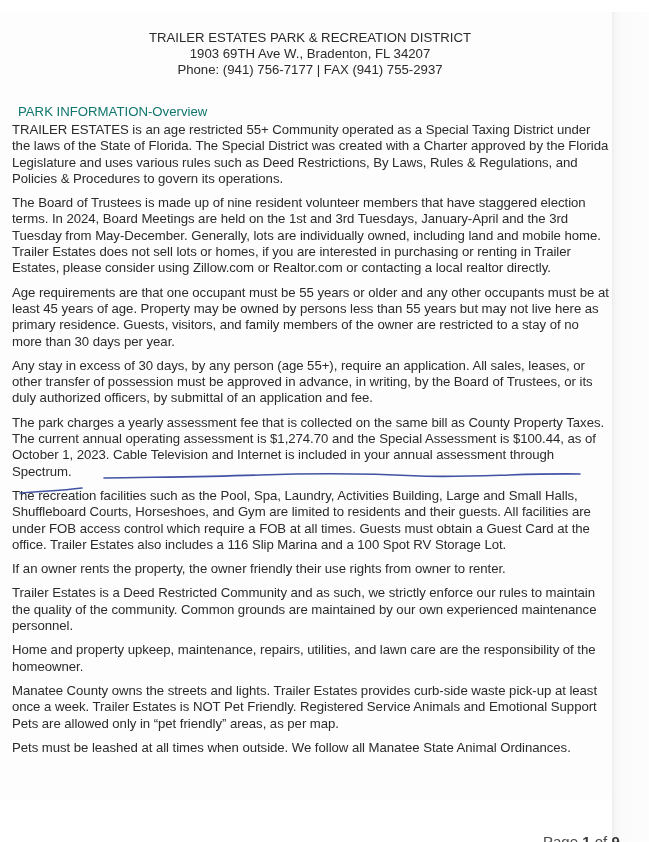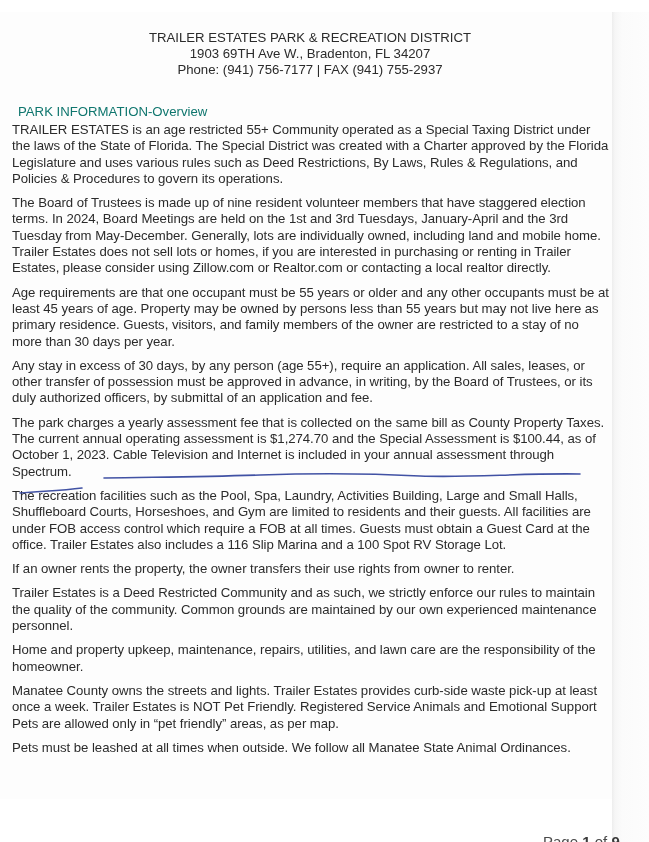--- a/index.html
+++ b/index.html
@@ -92,21 +92,21 @@
 
   <div class="section-title">PARK INFORMATION-Overview</div>
 
   <div class="body">
     <p>TRAILER ESTATES is an age restricted 55+ Community operated as a Special Taxing District under the laws of the State of Florida.  The Special District was created with a Charter approved by the Florida Legislature and uses various rules such as Deed Restrictions, By Laws, Rules &amp; Regulations, and Policies &amp; Procedures to govern its operations.</p>
     <p>The Board of Trustees is made up of nine resident volunteer members that have staggered election terms.  In 2024, Board Meetings are held on the 1st and 3rd Tuesdays, January-April and the 3rd Tuesday from May-December.  Generally, lots are individually owned, including land and mobile home. Trailer Estates does not sell lots or homes, if you are interested in purchasing or renting in Trailer Estates, please consider using Zillow.com or Realtor.com or contacting a local realtor directly.</p>
     <p>Age requirements are that one occupant must be 55 years or older and any other occupants must be at least 45 years of age.  Property may be owned by persons less than 55 years but may not live here as primary residence.  Guests, visitors, and family members of the owner are restricted to a stay of no more than 30 days per year.</p>
     <p>Any stay in excess of 30 days, by any person (age 55+), require an application.  All sales, leases, or other transfer of possession must be approved in advance, in writing, by the Board of Trustees, or its duly authorized officers, by submittal of an application and fee.</p>
     <p>The park charges a yearly assessment fee that is collected on the same bill as County Property Taxes. The current annual operating assessment is $1,274.70 and the Special Assessment is $100.44, as of October 1, 2023.  Cable Television and Internet is included in your annual assessment through Spectrum.</p>
     <p>The recreation facilities such as the Pool, Spa, Laundry, Activities Building, Large and Small Halls, Shuffleboard Courts, Horseshoes, and Gym are limited to residents and their guests.  All facilities are under FOB access control which require a FOB at all times.  Guests must obtain a Guest Card at the office. Trailer Estates also includes a 116 Slip Marina and a 100 Spot RV Storage Lot.</p>
-    <p>If an owner rents the property, the owner transfers their use rights from owner to renter.</p>
+    <p>If an owner rents the property, the owner friendly their use rights from owner to renter.</p>
     <p>Trailer Estates is a Deed Restricted Community and as such, we strictly enforce our rules to maintain the quality of the community.  Common grounds are maintained by our own experienced maintenance personnel.</p>
     <p>Home and property upkeep, maintenance, repairs, utilities, and lawn care are the responsibility of the homeowner.</p>
     <p>Manatee County owns the streets and lights.  Trailer Estates provides curb-side waste pick-up at least once a week.  Trailer Estates is NOT Pet Friendly.  Registered Service Animals and Emotional Support Pets are allowed only in “pet friendly” areas, as per map.</p>
     <p>Pets must be leashed at all times when outside.  We follow all Manatee State Animal Ordinances.</p>
   </div>
 
   <svg class="ink" viewBox="0 0 649 842" xmlns="http://www.w3.org/2000/svg">
     <path d="M104 466 C 160 465, 200 465, 260 463 C 320 461, 360 461, 420 464 C 470 466, 520 461, 580 462" fill="none" stroke="#2c3f9a" stroke-width="1.6" stroke-linecap="round" opacity="0.9"></path>
     <path d="M20 481 C 40 479, 60 479, 82 476" fill="none" stroke="#2c3f9a" stroke-width="1.6" stroke-linecap="round" opacity="0.9"></path>
   </svg>

